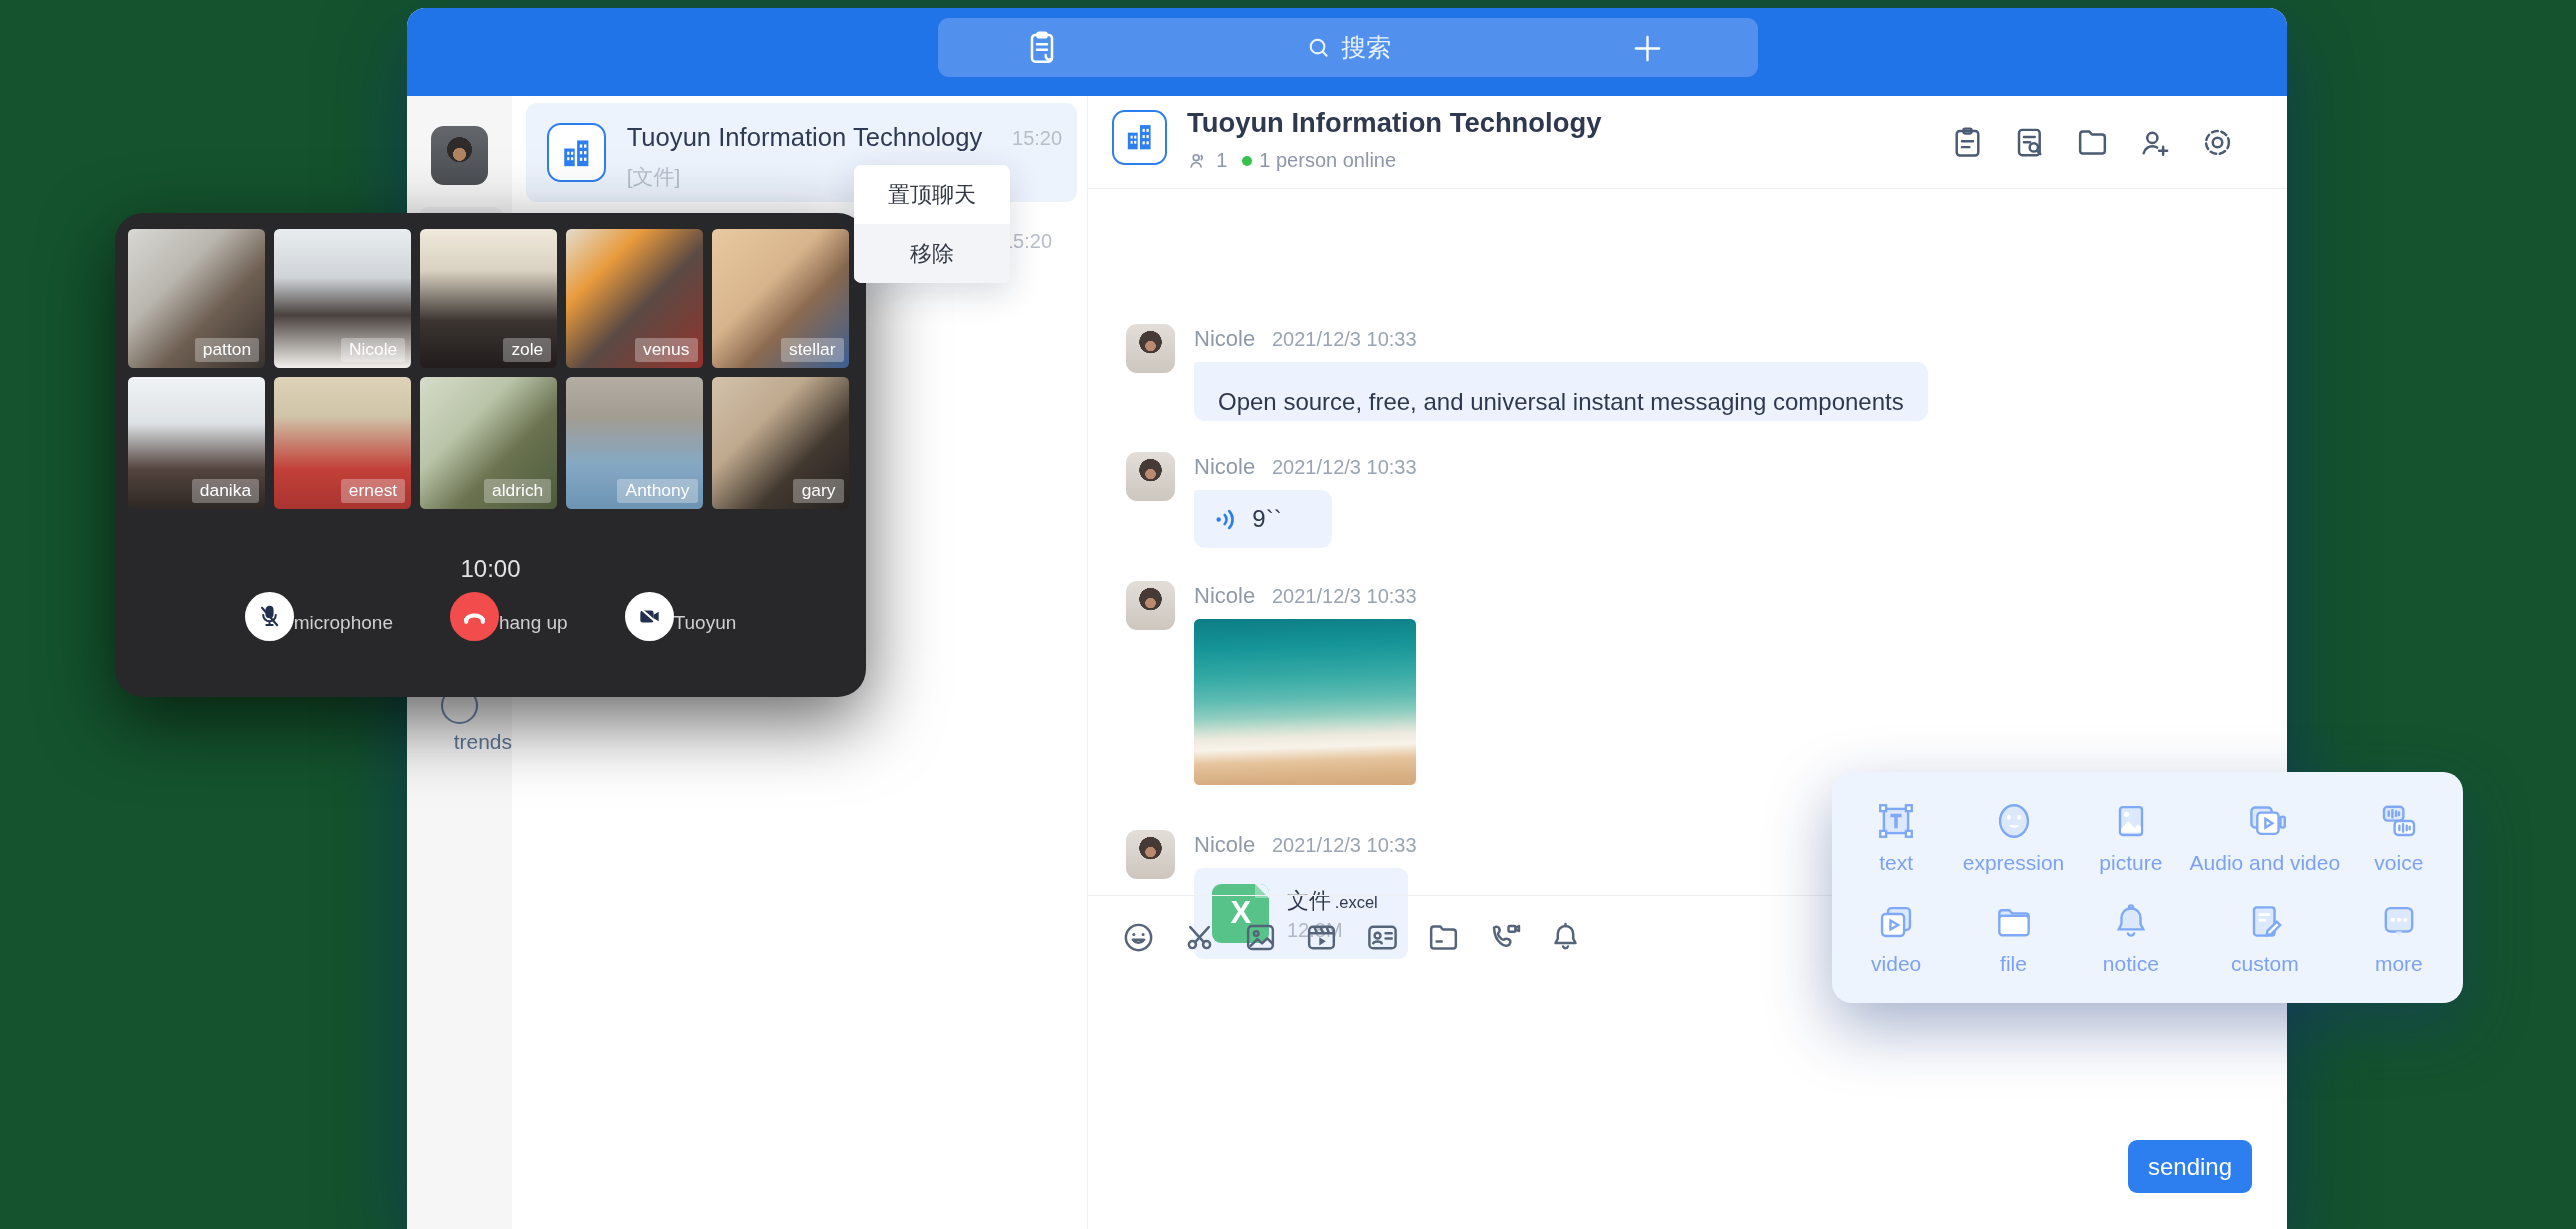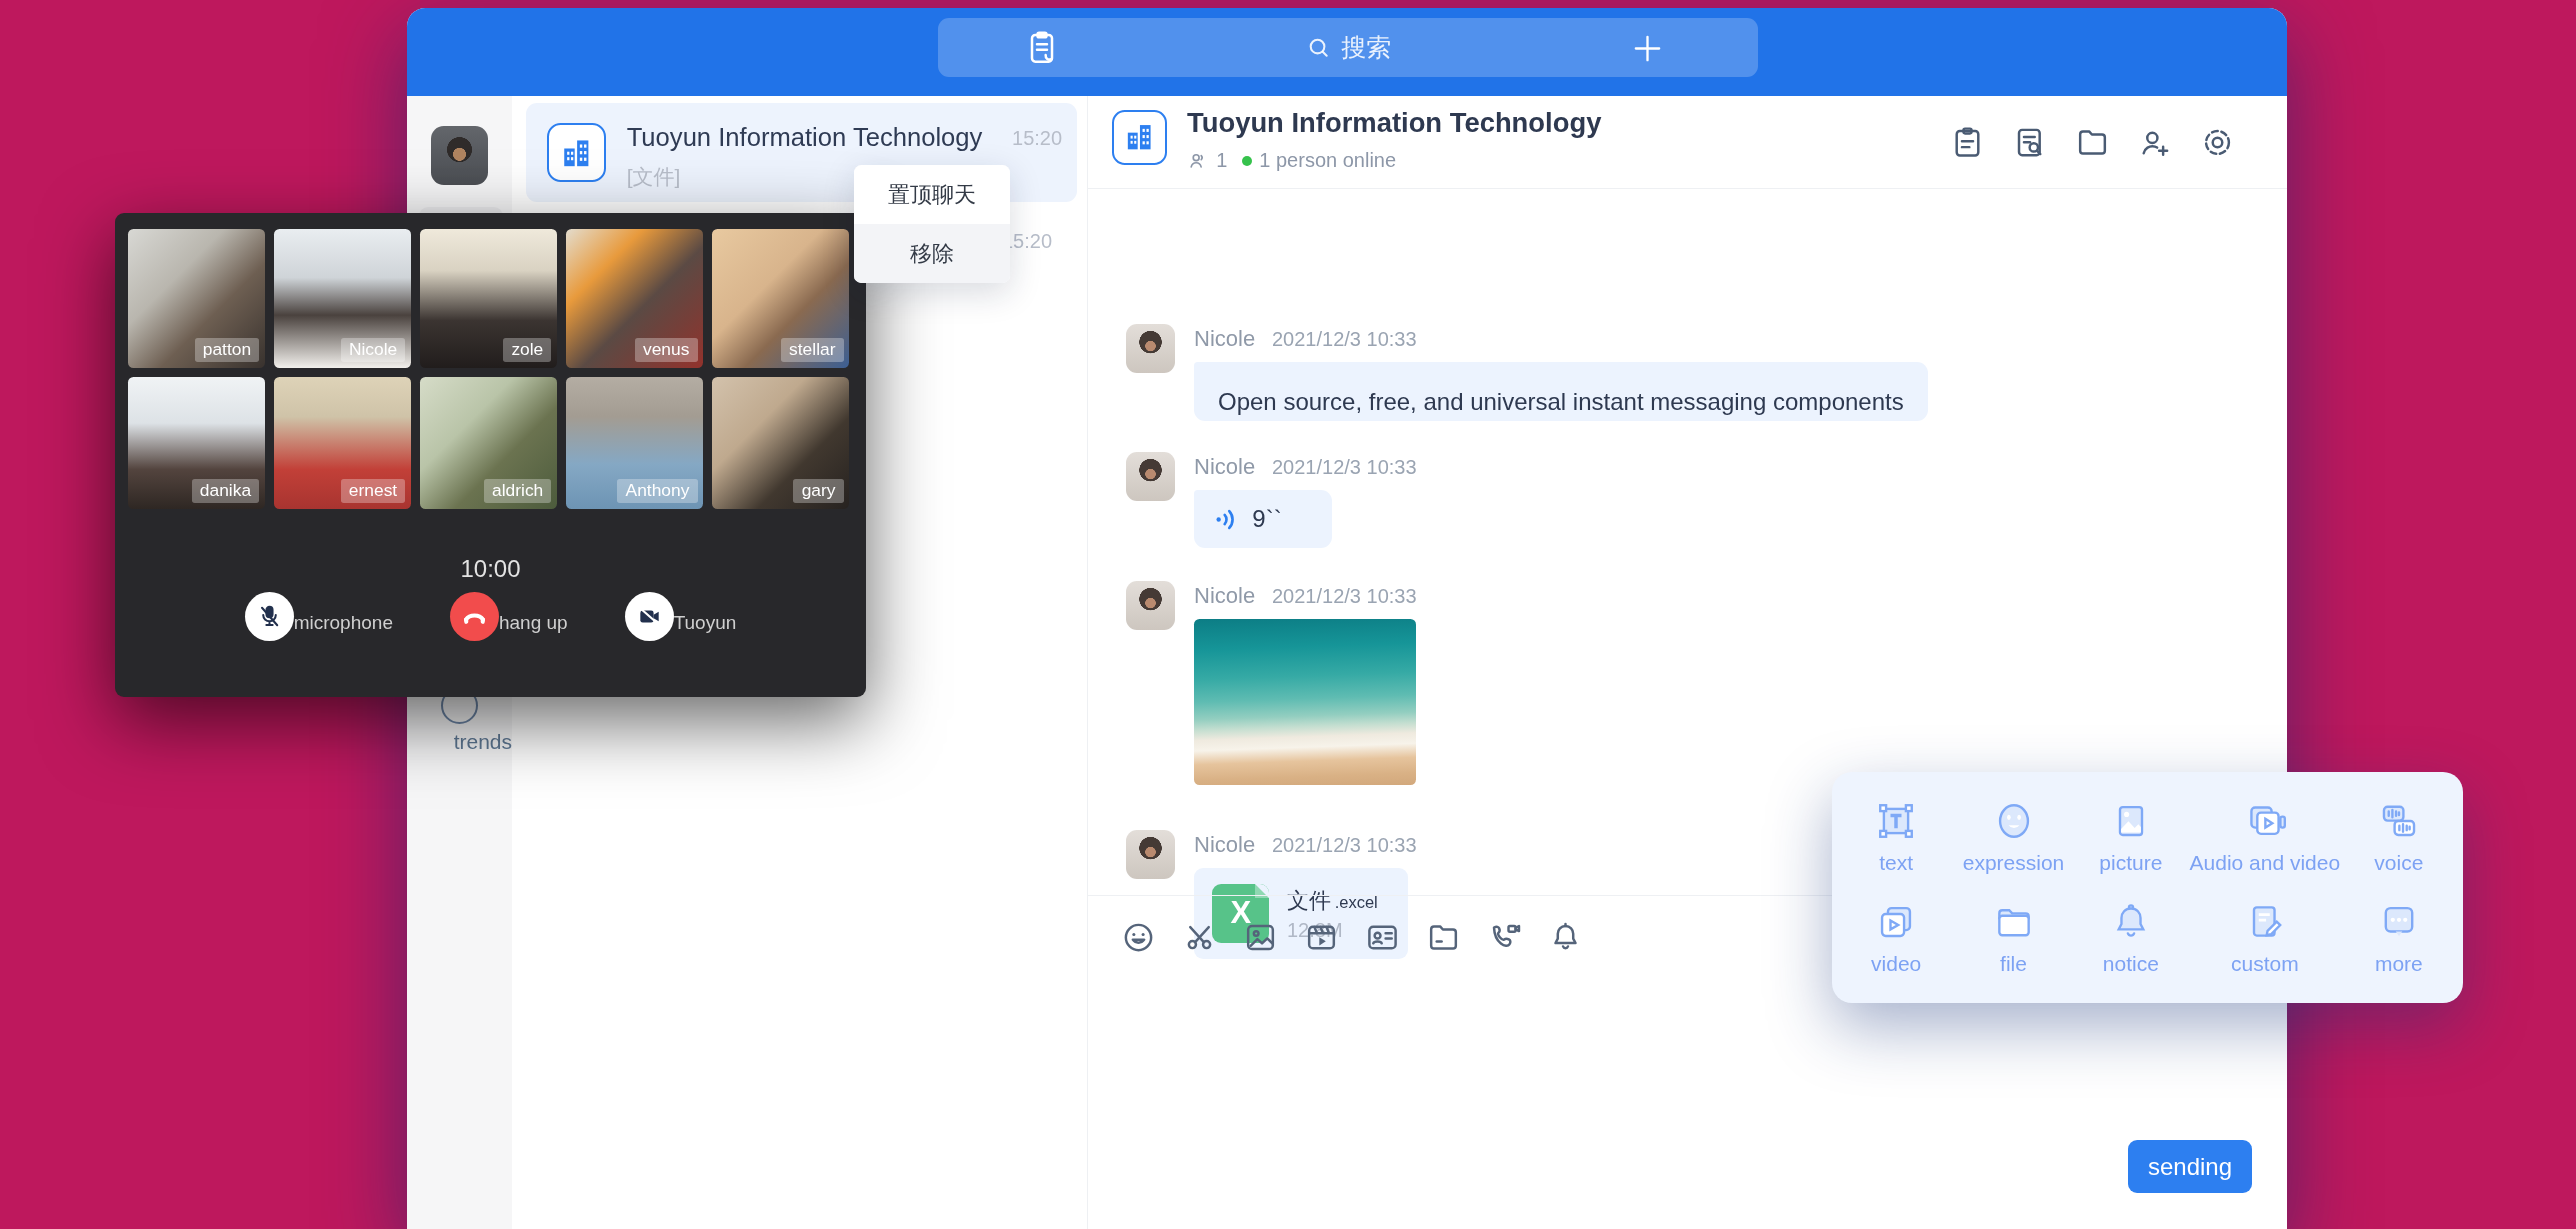--- a/index.html
+++ b/index.html
@@ -1,17 +1,17 @@
 <!DOCTYPE html>
 <html style="font-size:14.6px"><head>
 <meta charset="utf-8">
 <style>
   html,body{margin:0;padding:0;background:#000;}
   *{box-sizing:border-box;font-family:"Liberation Sans","DejaVu Sans",sans-serif;}
-  #stage{position:relative;width:2576px;height:1229px;background:#be185d;overflow:hidden;}
+  #stage{position:relative;width:2576px;height:1229px;background:#14532d;overflow:hidden;}
 
   
   .app{position:absolute;left:407px;top:8.2px;width:1880px;height:1221px;background:#fff;
        border-radius:18.3px 18.3px 0 0;box-shadow:0 27.4px 82px rgba(10,40,110,.55);display:flex;flex-direction:column;z-index:10;}
   .topbar{height:88px;background:#2173e8;border-radius:18.3px 18.3px 0 0;position:relative;flex:0 0 auto;}
   .search-pill{position:absolute;left:531px;top:10px;width:820px;height:59px;border-radius:11px;
        background:rgba(255,255,255,.22);}
   .pill-clip{position:absolute;left:84px;top:10px;width:40px;height:40px;color:#fff;}
   .pill-center{position:absolute;left:0;top:0;width:100%;height:100%;display:flex;align-items:center;justify-content:center;gap:9.1px;color:rgba(255,255,255,.88);font-size:25px;}
   .pill-plus{position:absolute;left:692px;top:12.8px;width:35px;height:35px;color:#fff;}
@@ -77,21 +77,21 @@
   .send-btn{position:absolute;right:35px;bottom:36px;width:124px;height:53px;border-radius:9.1px;background:#2d7ff0;
        color:#fff;font-size:24px;display:flex;align-items:center;justify-content:center;cursor:pointer;}
 
   
   .ctx-menu{position:absolute;left:854px;top:165px;width:156px;background:#fff;border-radius:7.3px;z-index:40;
        box-shadow:0 9.1px 33px rgba(20,30,60,.16);overflow:hidden;}
   .ctx-item{height:59px;line-height:59px;text-align:center;font-size:22px;color:#333a46;cursor:pointer;}
   .ctx-item.hover{background:#f3f4f7;}
 
   
-  .call{position:absolute;left:115px;top:213px;width:751px;height:484px;background:#28282b;border-radius:9px;z-index:30;
+  .call{position:absolute;left:115px;top:213px;width:751px;height:484px;background:#28282b;border-radius:28px;z-index:30;
        box-shadow:0 24px 73px rgba(0,0,0,.6);}
   .call-grid{position:absolute;left:12.8px;top:15.6px;display:grid;grid-template-columns:repeat(5,137px);grid-template-rows:139px 132px;gap:9.1px;}
   .tile{position:relative;border-radius:5.5px;overflow:hidden;}
   .chip{position:absolute;right:5.5px;bottom:5.5px;background:rgba(255,255,255,.30);color:#fff;font-size:17.4px;padding:1.8px 8.2px;border-radius:2.7px;}
   .p0{background:linear-gradient(135deg,#d8d8d4 0%,#b9b6ae 35%,#6e5f52 62%,#38322e 100%);}
   .p1{background:linear-gradient(180deg,#e9edf0 0%,#cfd4d8 35%,#4a423e 62%,#f2f0ec 100%);}
   .p2{background:linear-gradient(180deg,#efe9db 0%,#d9d2c2 30%,#3b3431 66%,#211d1c 100%);}
   .p3{background:linear-gradient(135deg,#e3dccd 0%,#e89a3c 28%,#5b4a44 56%,#93322c 100%);}
   .p4{background:linear-gradient(135deg,#e8c9a0 0%,#d8b48c 40%,#8a6a50 62%,#3c5f93 100%);}
   .p5{background:linear-gradient(180deg,#f0f3f5 0%,#dde2e6 35%,#53443e 70%,#2e2723 100%);}

